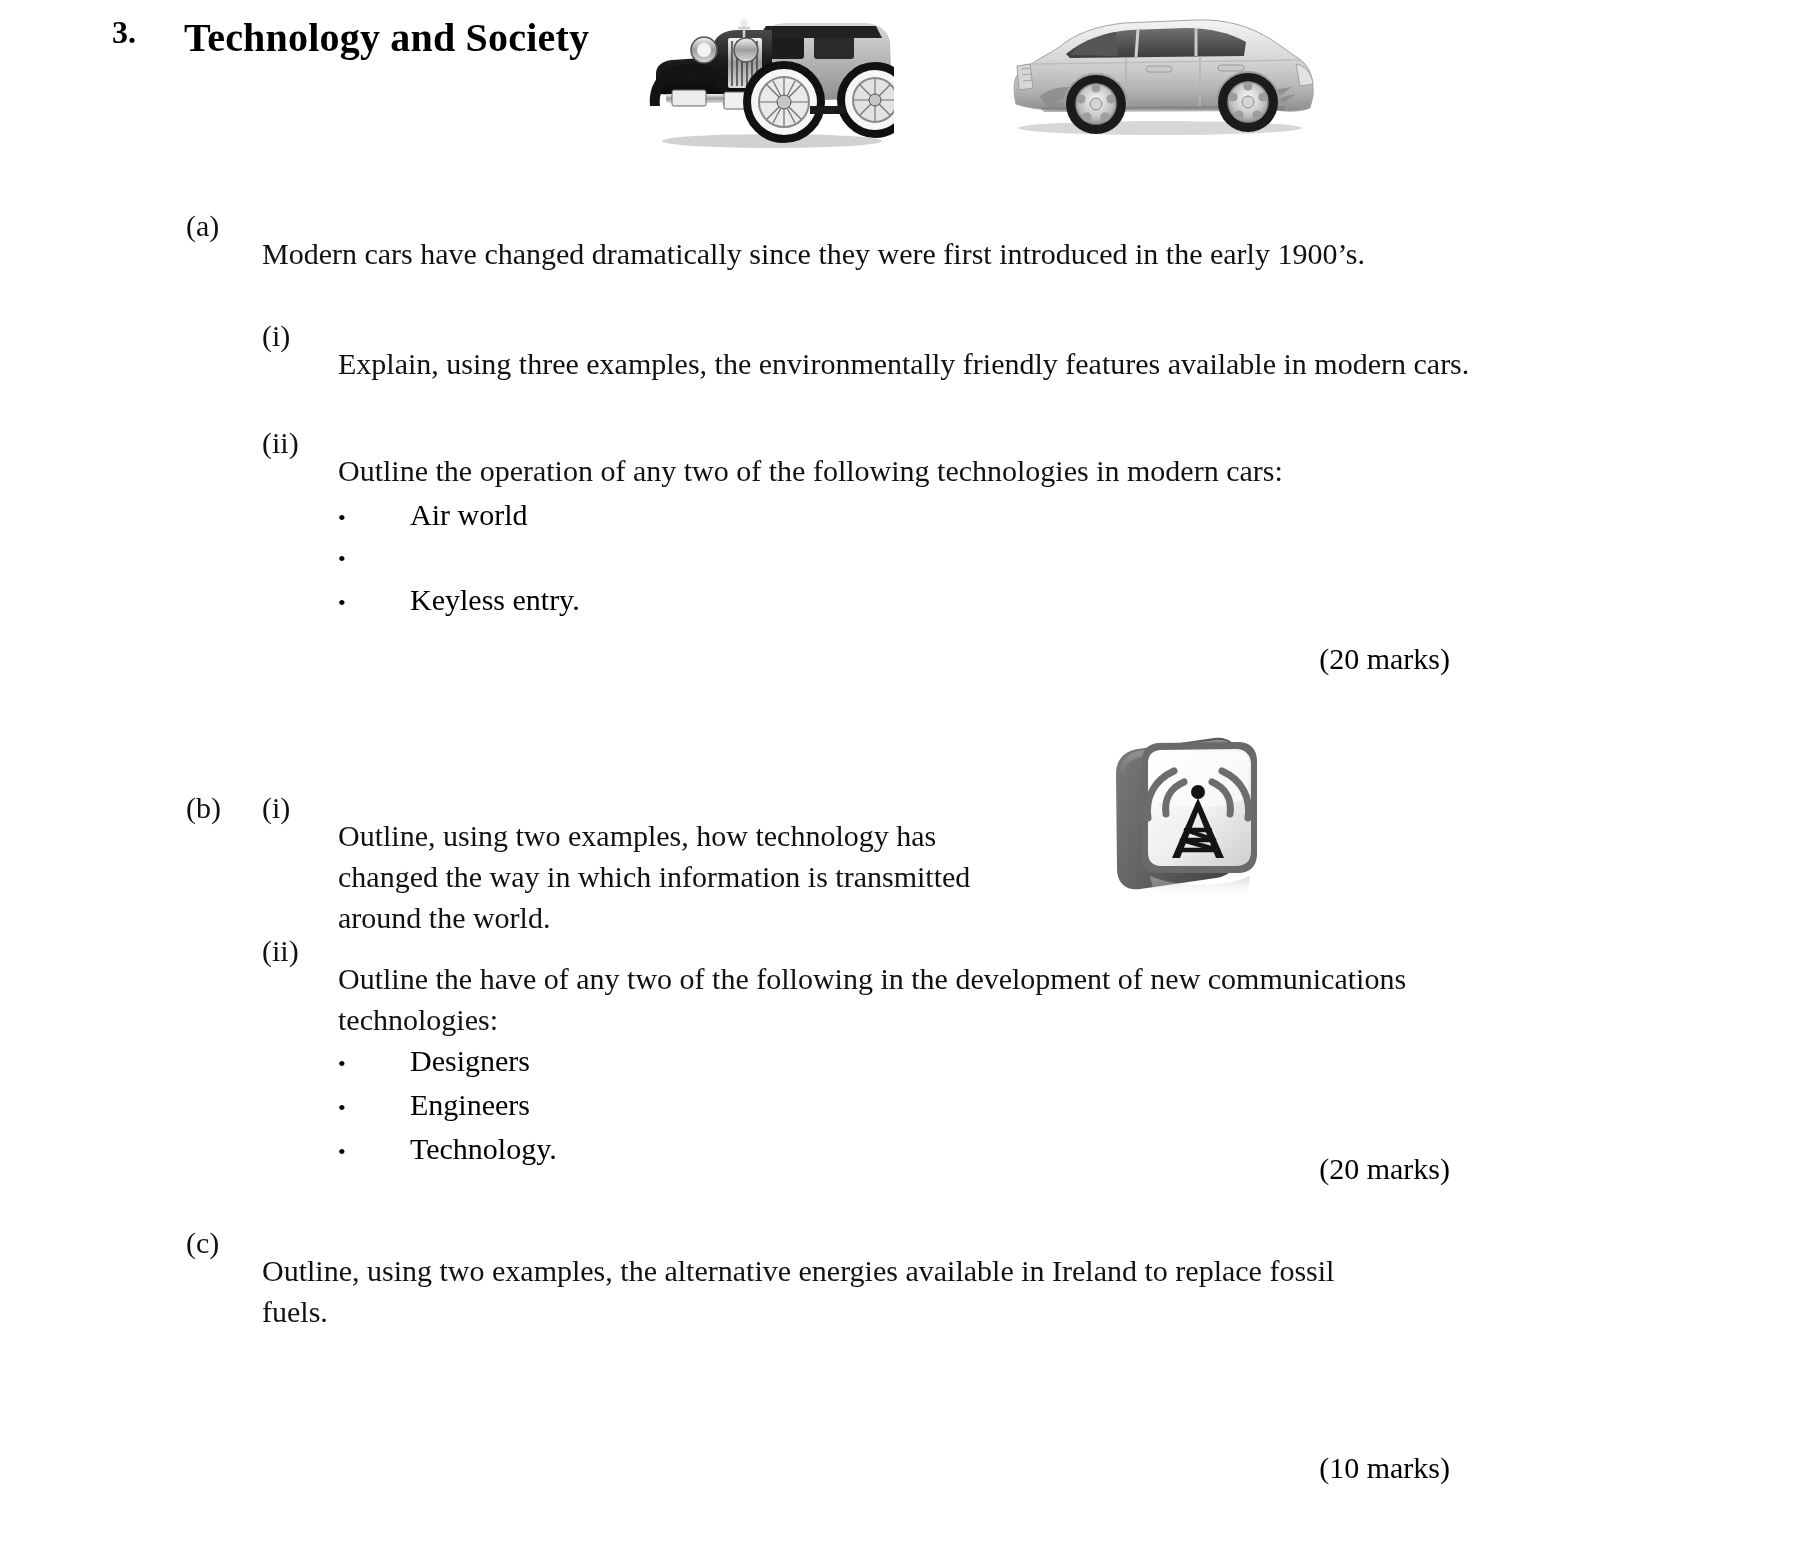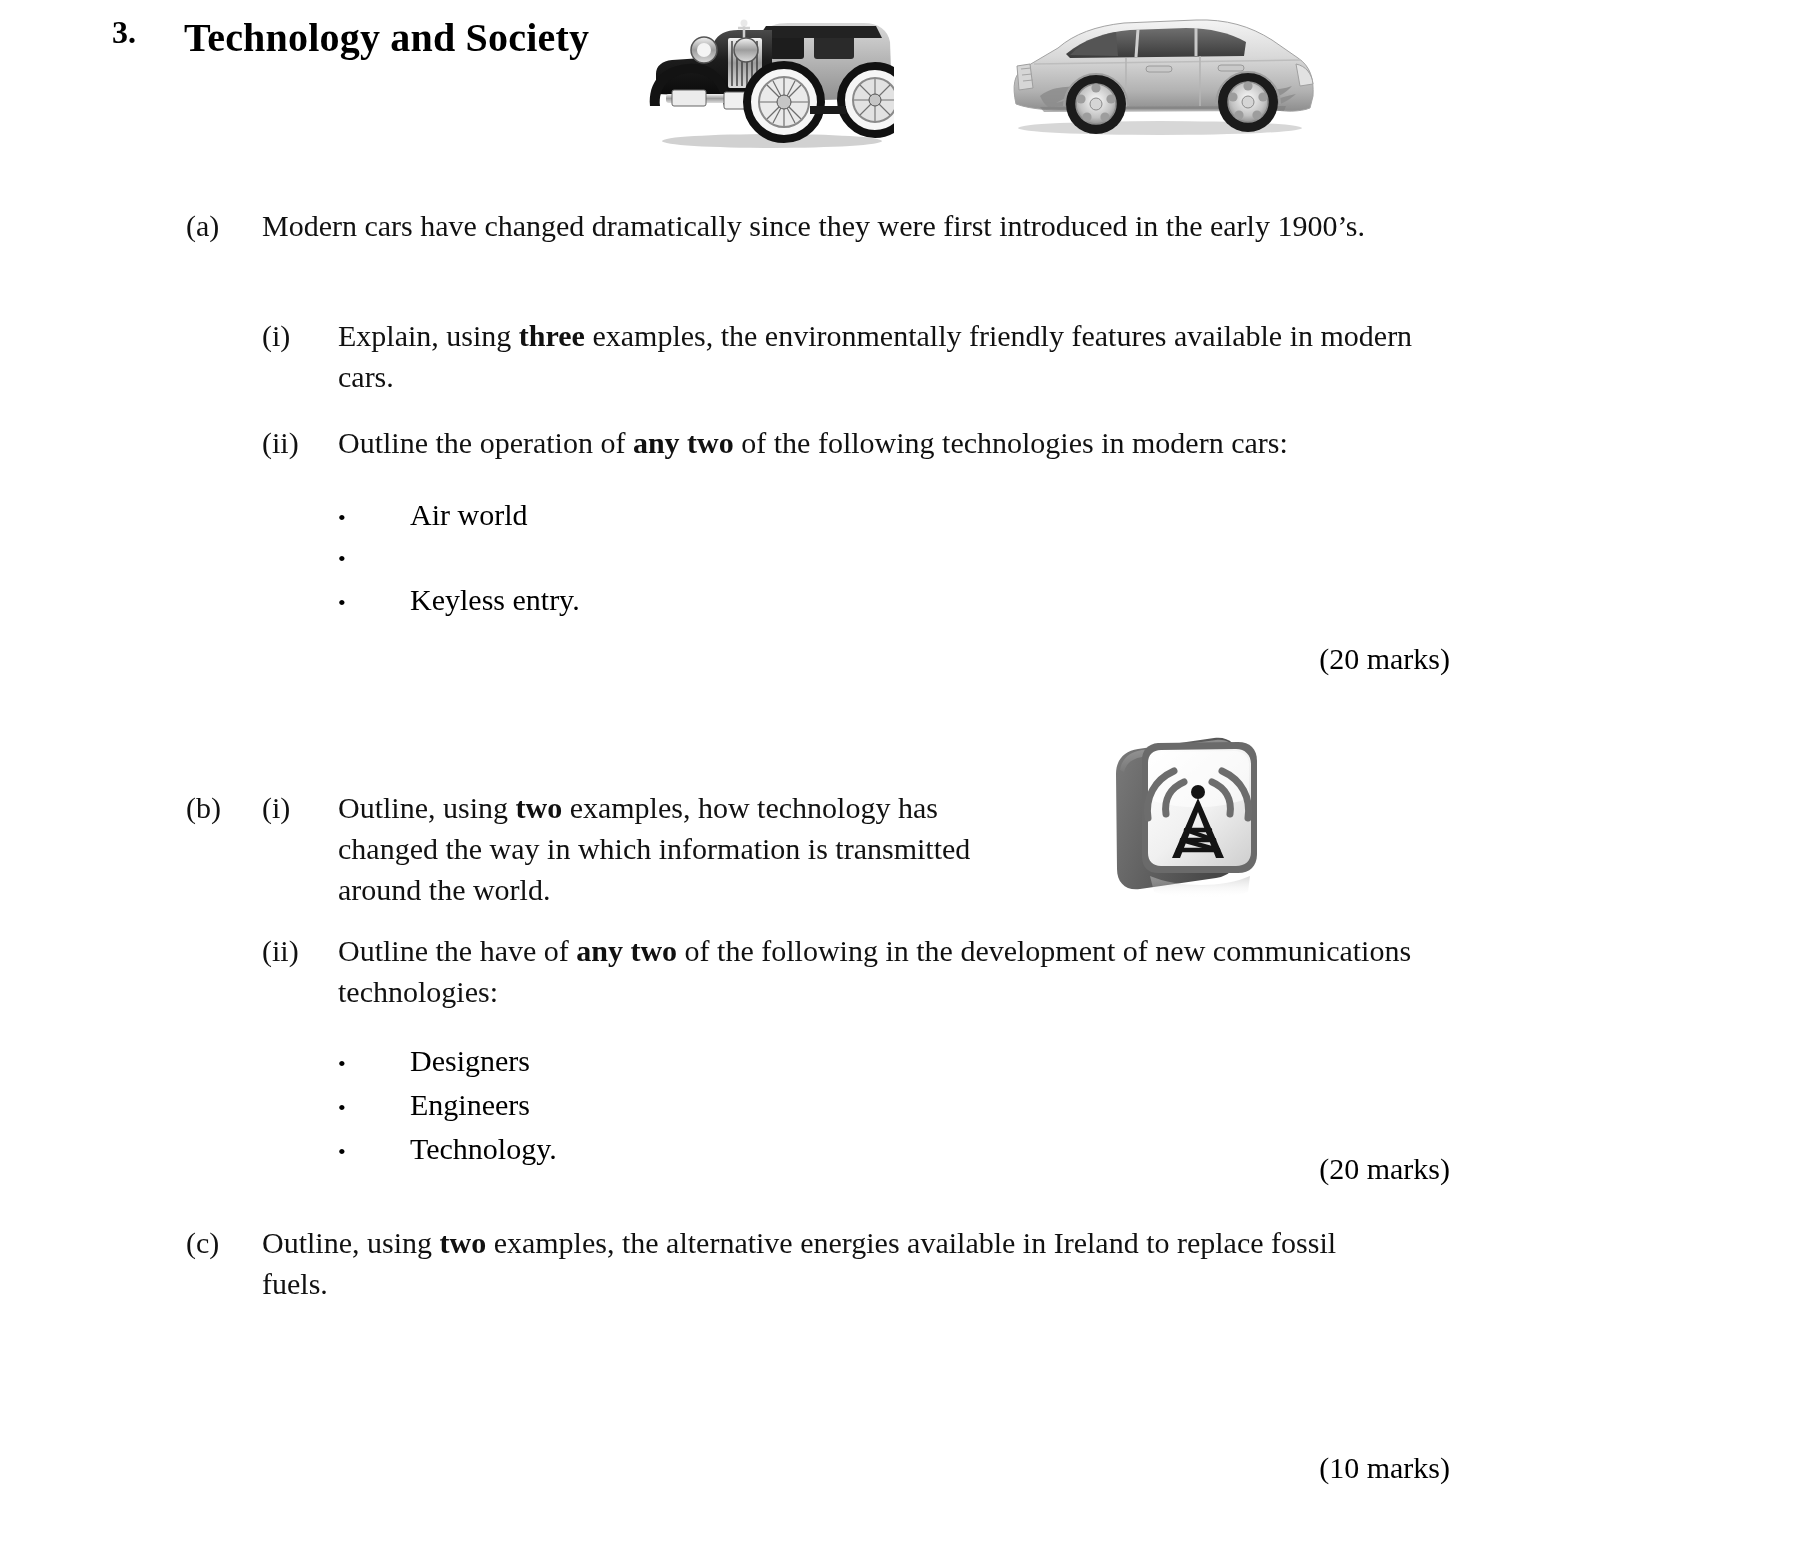--- a/index.html
+++ b/index.html
@@ -19,21 +19,21 @@
     background: #ffffff;
     overflow: hidden;
   }
 
   
   .q-text {
     font-size: 30px;
     line-height: 41px;
     color: #111;
   }
-  .bold { font-weight: bold; }
+  .bold { font-weight: normal; }
 
   
   .question-header {
     position: absolute;
     top: 14px;
     left: 112px;
     display: flex;
     align-items: flex-start;
   }
   .q-number {
@@ -77,21 +77,21 @@
     align-items: flex-start;
   }
   .label-a {
     width: 76px;
     flex: none;
   }
   .label-roman {
     width: 76px;
     flex: none;
   }
-  .body-col { flex: 1; }
+  .body-col { flex: 1; margin-top: 28px; }
 
   .bullets {
     list-style: none;
     margin: 0;
     padding: 0;
   }
   .bullets li {
     display: flex;
     align-items: baseline;
     line-height: 41px;

